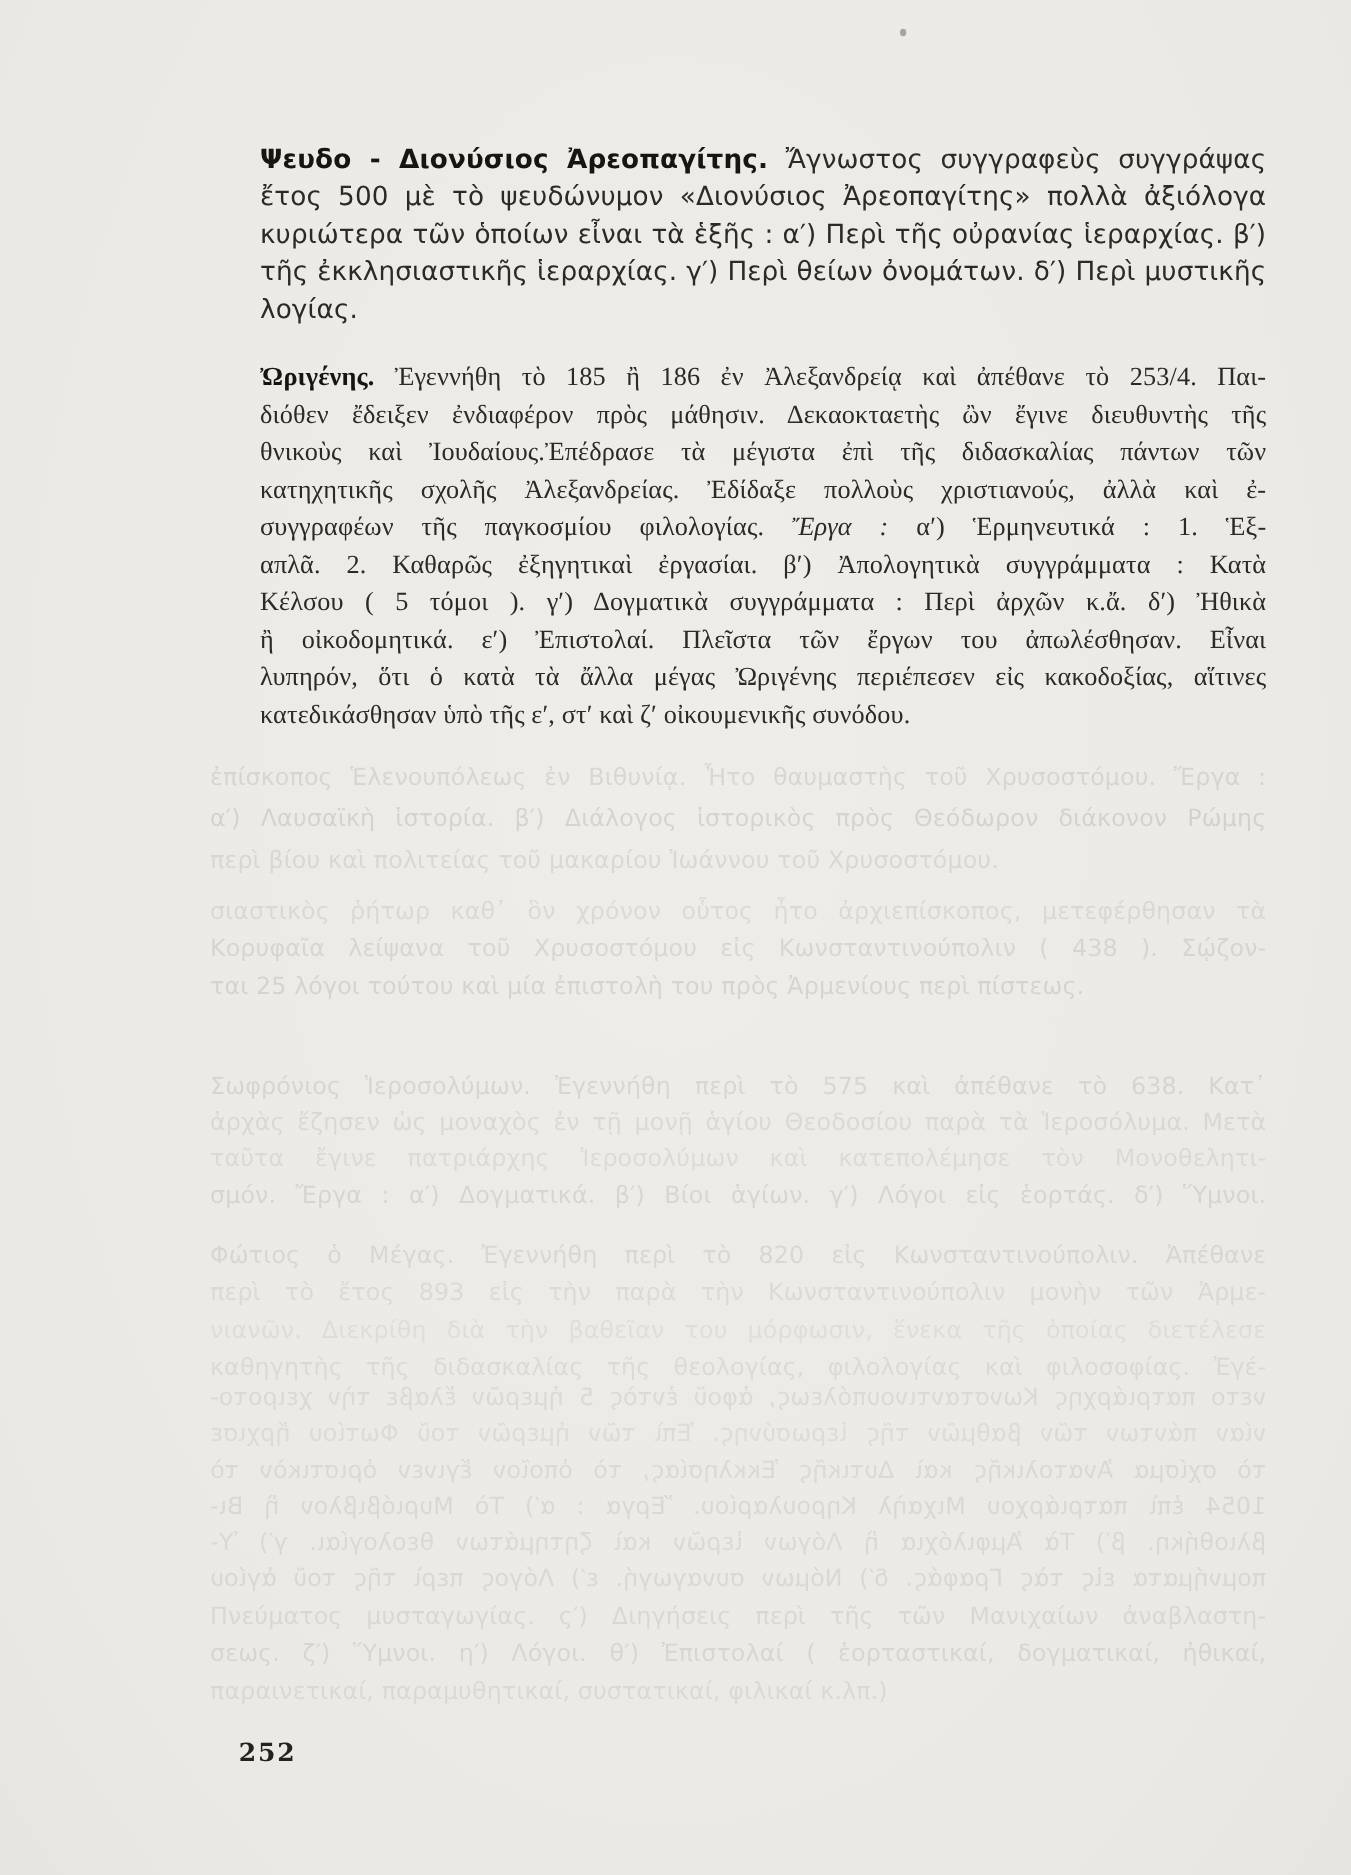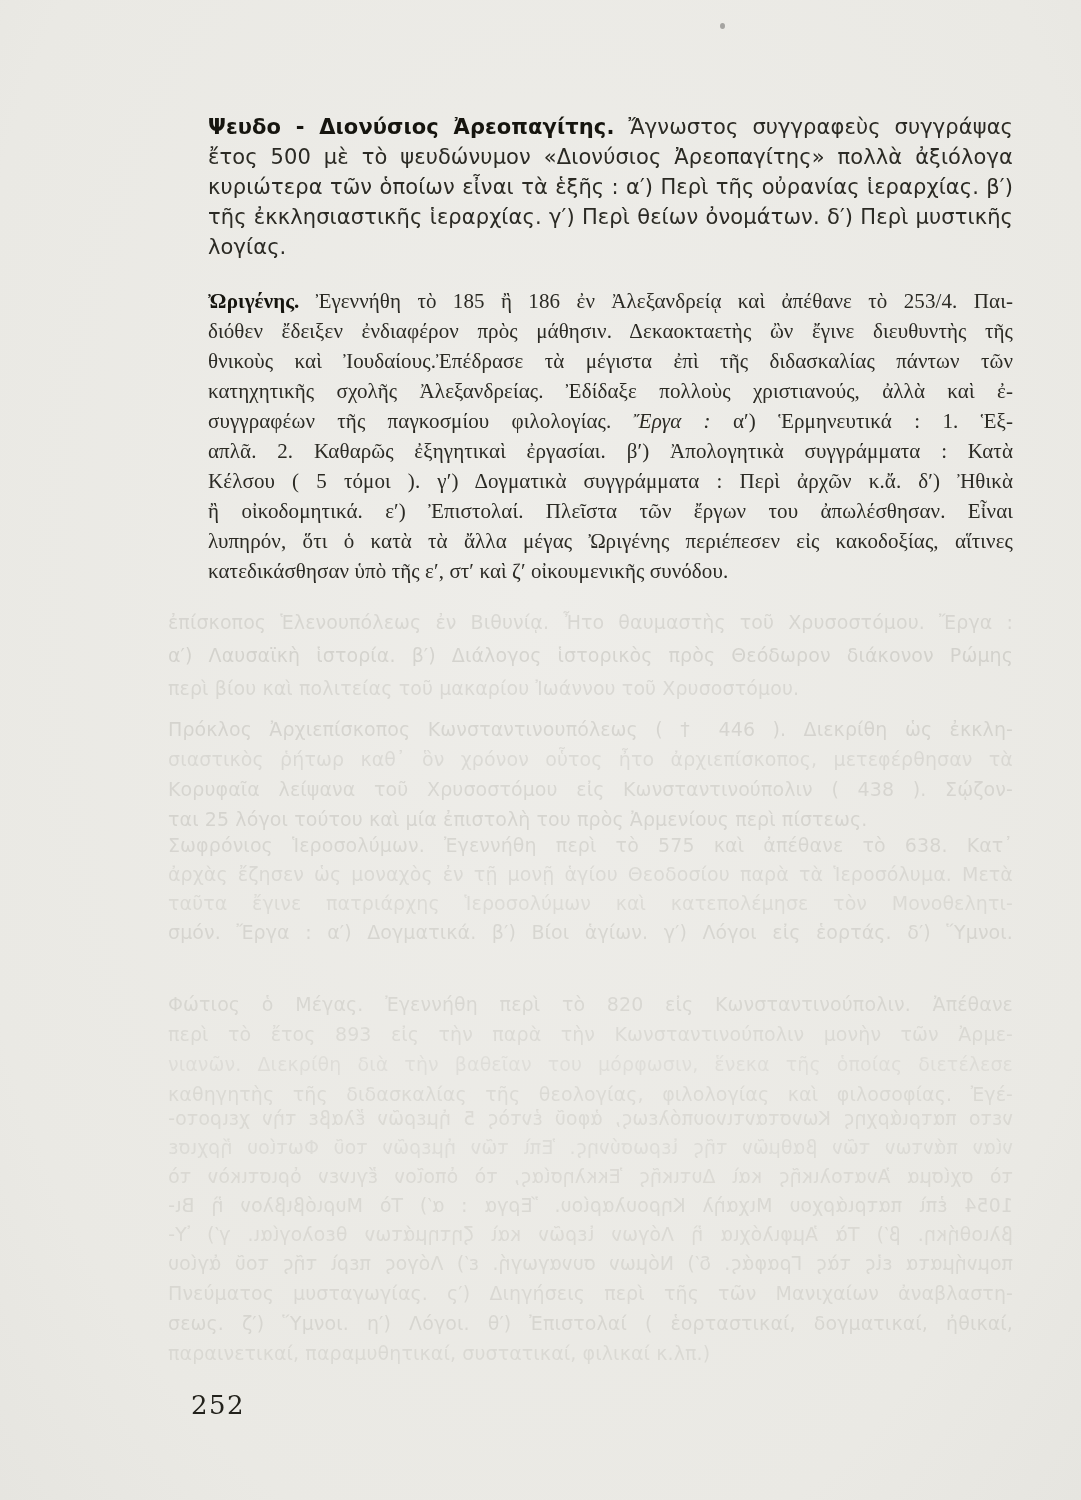--- a/index.html
+++ b/index.html
@@ -33,22 +33,22 @@
   }
   .gline.last{text-align-last:left;}
   .lh33{height:33px;line-height:33px;}
   .lh30{height:30px;line-height:30px;}
   .lh29{height:29px;line-height:29px;}
   .mirrored{transform:scaleX(-1);}
   .o8{opacity:.08}.o9{opacity:.09}.o10{opacity:.10}.o11{opacity:.11}
   .o12{opacity:.12}.o13{opacity:.13}.o14{opacity:.14}.o15{opacity:.15}
   .page-number{
     position:absolute;left:191px;top:1390px;
-    font-family:"DejaVu Serif", serif;font-weight:normal;
-    font-size:26px;color:#23221c;letter-spacing:1.5px;
+    font-family:"DejaVu Serif", serif;font-weight:bold;
+    font-size:20px;color:#23221c;letter-spacing:1.5px;
   }
   .speck{
     position:absolute;left:720px;top:23px;width:5px;height:6px;
     background:#a5a4a1;border-radius:50%;
   }
 </style>
 </head>
 <body>
 
 <div class="page">
@@ -78,27 +78,26 @@
       <div class="line last">κατεδικάσθησαν ὑπὸ τῆς ε′, στ′ καὶ ζ′ οἰκουμενικῆς συνόδου.</div>
     </div>
 
     <div class="ghost-block" style="top:606px;">
       <div class="gline lh33 o13">ἐπίσκοπος Ἑλενουπόλεως ἐν Βιθυνίᾳ. Ἦτο θαυμαστὴς τοῦ Χρυσοστόμου. Ἔργα :</div>
       <div class="gline lh33 o15">α′) Λαυσαϊκὴ ἱστορία. β′) Διάλογος ἱστορικὸς πρὸς Θεόδωρον διάκονον Ρώμης</div>
       <div class="gline lh33 o12 last">περὶ βίου καὶ πολιτείας τοῦ μακαρίου Ἰωάννου τοῦ Χρυσοστόμου.</div>
     </div>
 
     <div class="ghost-block" style="top:714px;">
-      <div class="gline lh30 o14">Πρόκλος Ἀρχιεπίσκοπος Κωνσταντινουπόλεως ( † 446 ). Διεκρίθη ὡς ἐκκλη-</div>
       <div class="gline lh30 o11">σιαστικὸς ῥήτωρ καθ᾽ ὃν χρόνον οὗτος ἦτο ἀρχιεπίσκοπος, μετεφέρθησαν τὰ</div>
       <div class="gline lh30 o13">Κορυφαῖα λείψανα τοῦ Χρυσοστόμου εἰς Κωνσταντινούπολιν ( 438 ). Σῴζον-</div>
       <div class="gline lh30 o14 last">ται 25 λόγοι τούτου καὶ μία ἐπιστολὴ του πρὸς Ἀρμενίους περὶ πίστεως.</div>
     </div>
 
-    <div class="ghost-block" style="top:831px;">
+    <div class="ghost-block" style="top:855px;">
       <div class="gline lh29 o13">Σωφρόνιος Ἱεροσολύμων. Ἐγεννήθη περὶ τὸ 575 καὶ ἀπέθανε τὸ 638. Κατ᾽</div>
       <div class="gline lh29 o11">ἀρχὰς ἔζησεν ὡς μοναχὸς ἐν τῇ μονῇ ἁγίου Θεοδοσίου παρὰ τὰ Ἱεροσόλυμα. Μετὰ</div>
       <div class="gline lh29 o10">ταῦτα ἔγινε πατριάρχης Ἱεροσολύμων καὶ κατεπολέμησε τὸν Μονοθελητι-</div>
       <div class="gline lh29 o13">σμόν. Ἔργα : α′) Δογματικά. β′) Βίοι ἁγίων. γ′) Λόγοι εἰς ἑορτάς. δ′) Ὕμνοι.</div>
     </div>
 
     <div class="ghost-block" style="top:989px;">
       <div class="gline lh30 o12">Φώτιος ὁ Μέγας. Ἐγεννήθη περὶ τὸ 820 εἰς Κωνσταντινούπολιν. Ἀπέθανε</div>
       <div class="gline lh30 o10">περὶ τὸ ἔτος 893 εἰς τὴν παρὰ τὴν Κωνσταντινούπολιν μονὴν τῶν Ἀρμε-</div>
       <div class="gline lh30 o8">νιανῶν. Διεκρίθη διὰ τὴν βαθεῖαν του μόρφωσιν, ἕνεκα τῆς ὁποίας διετέλεσε</div>

